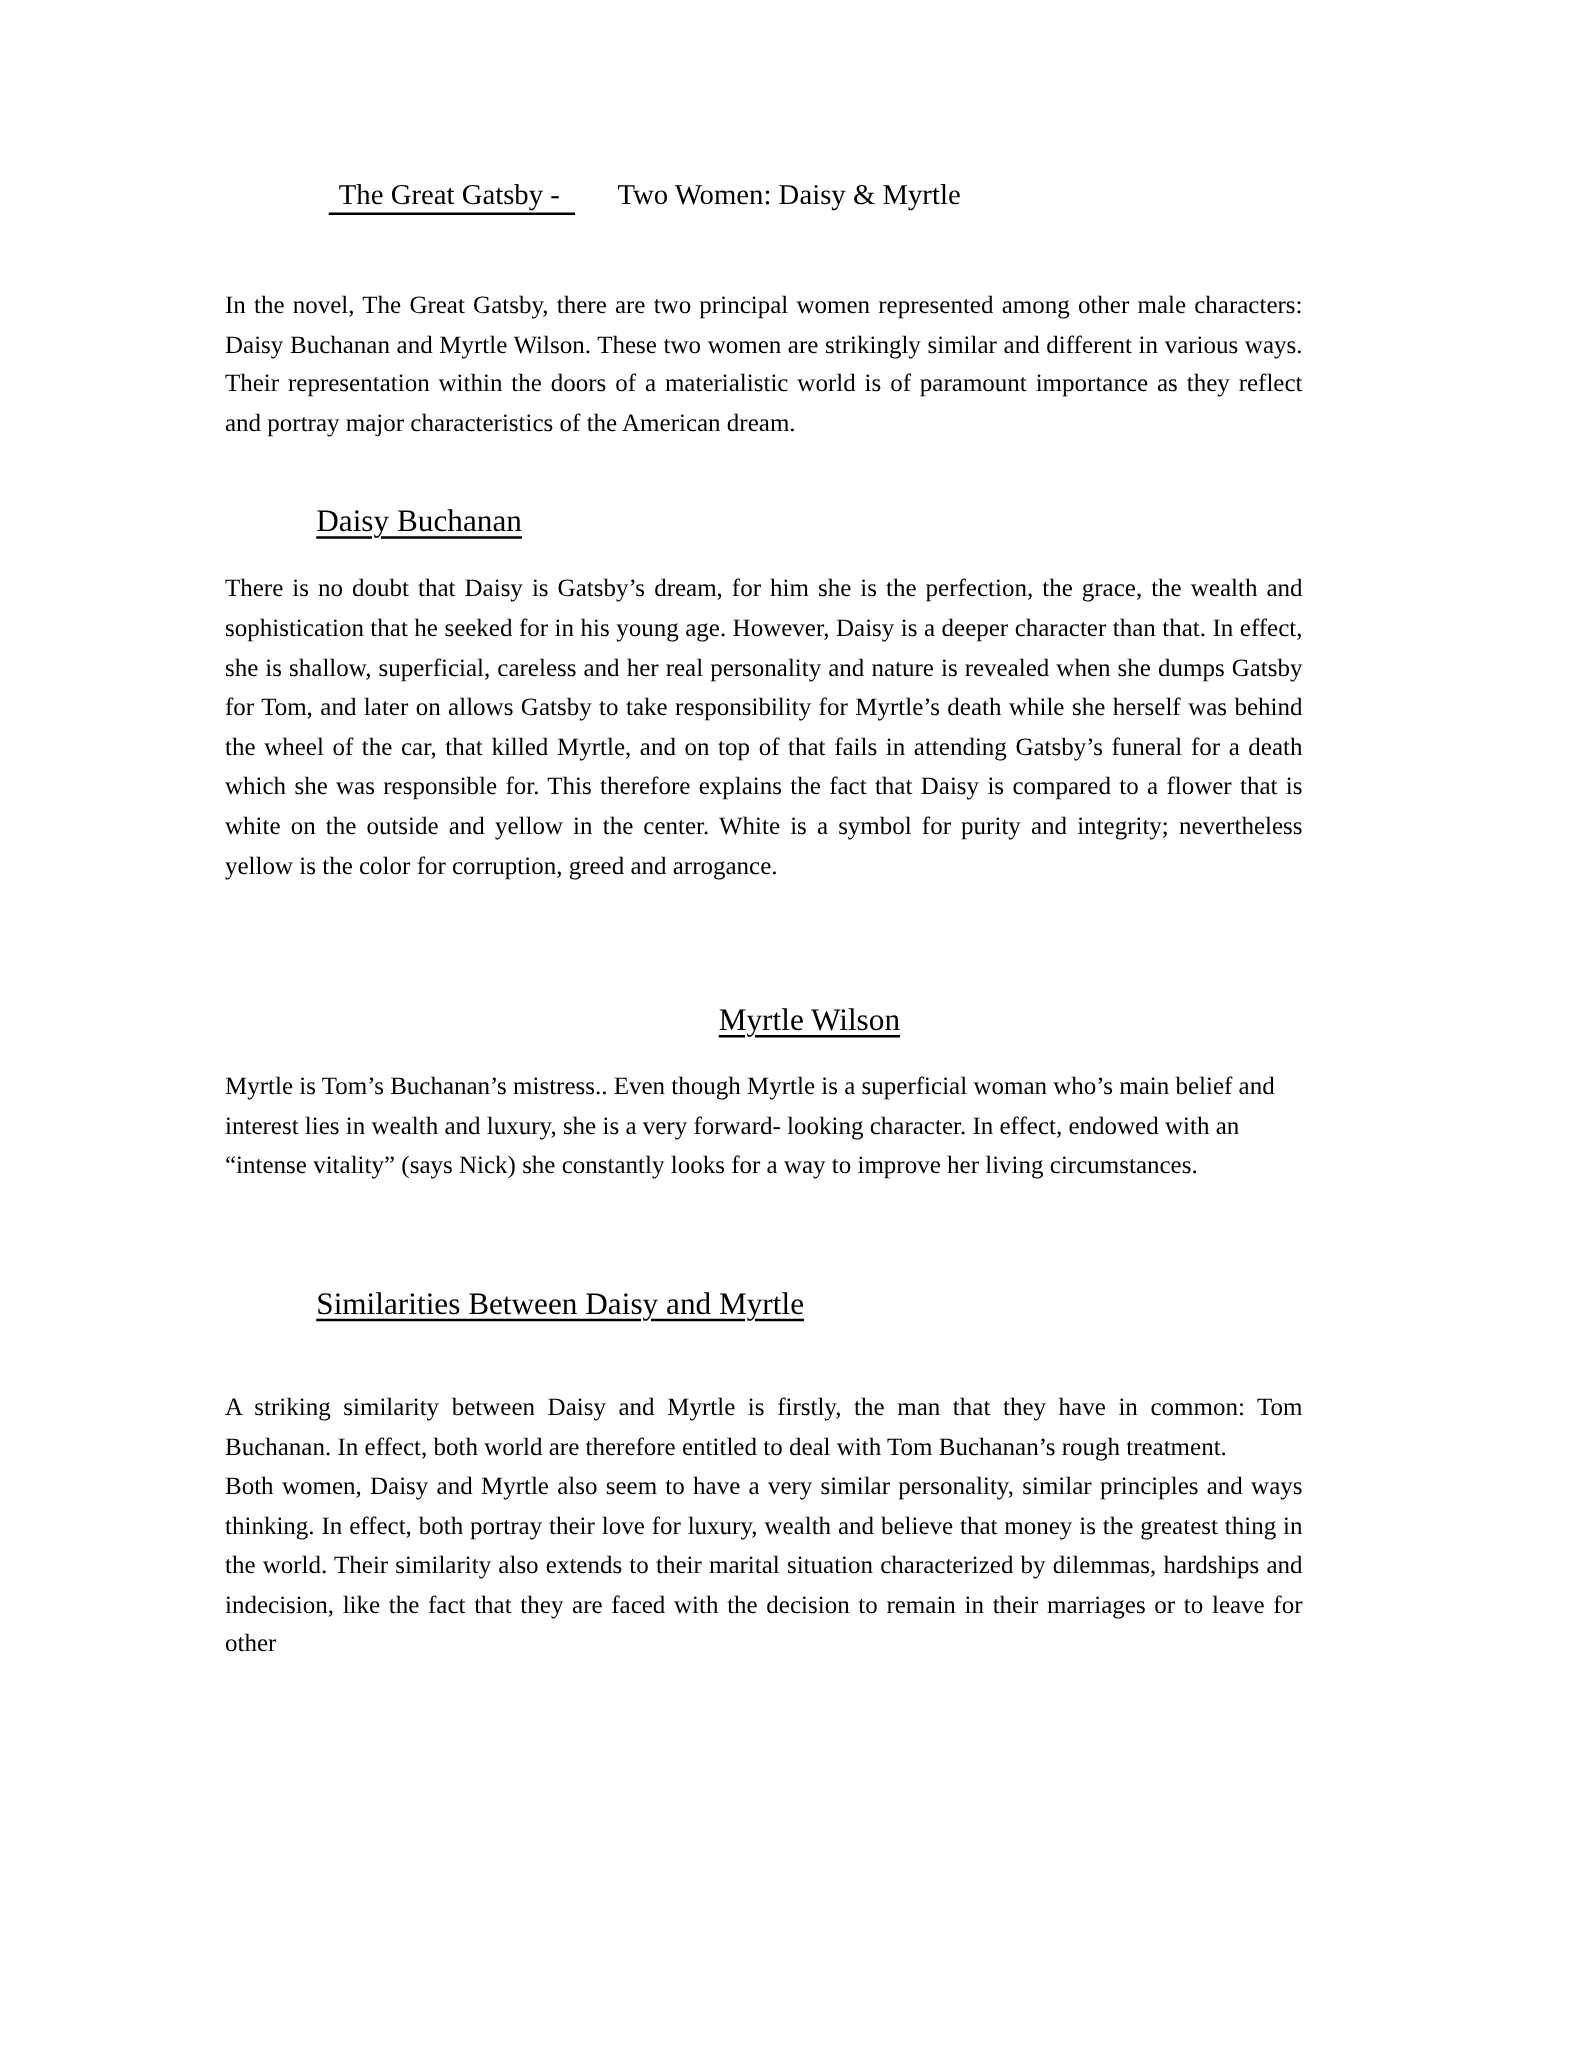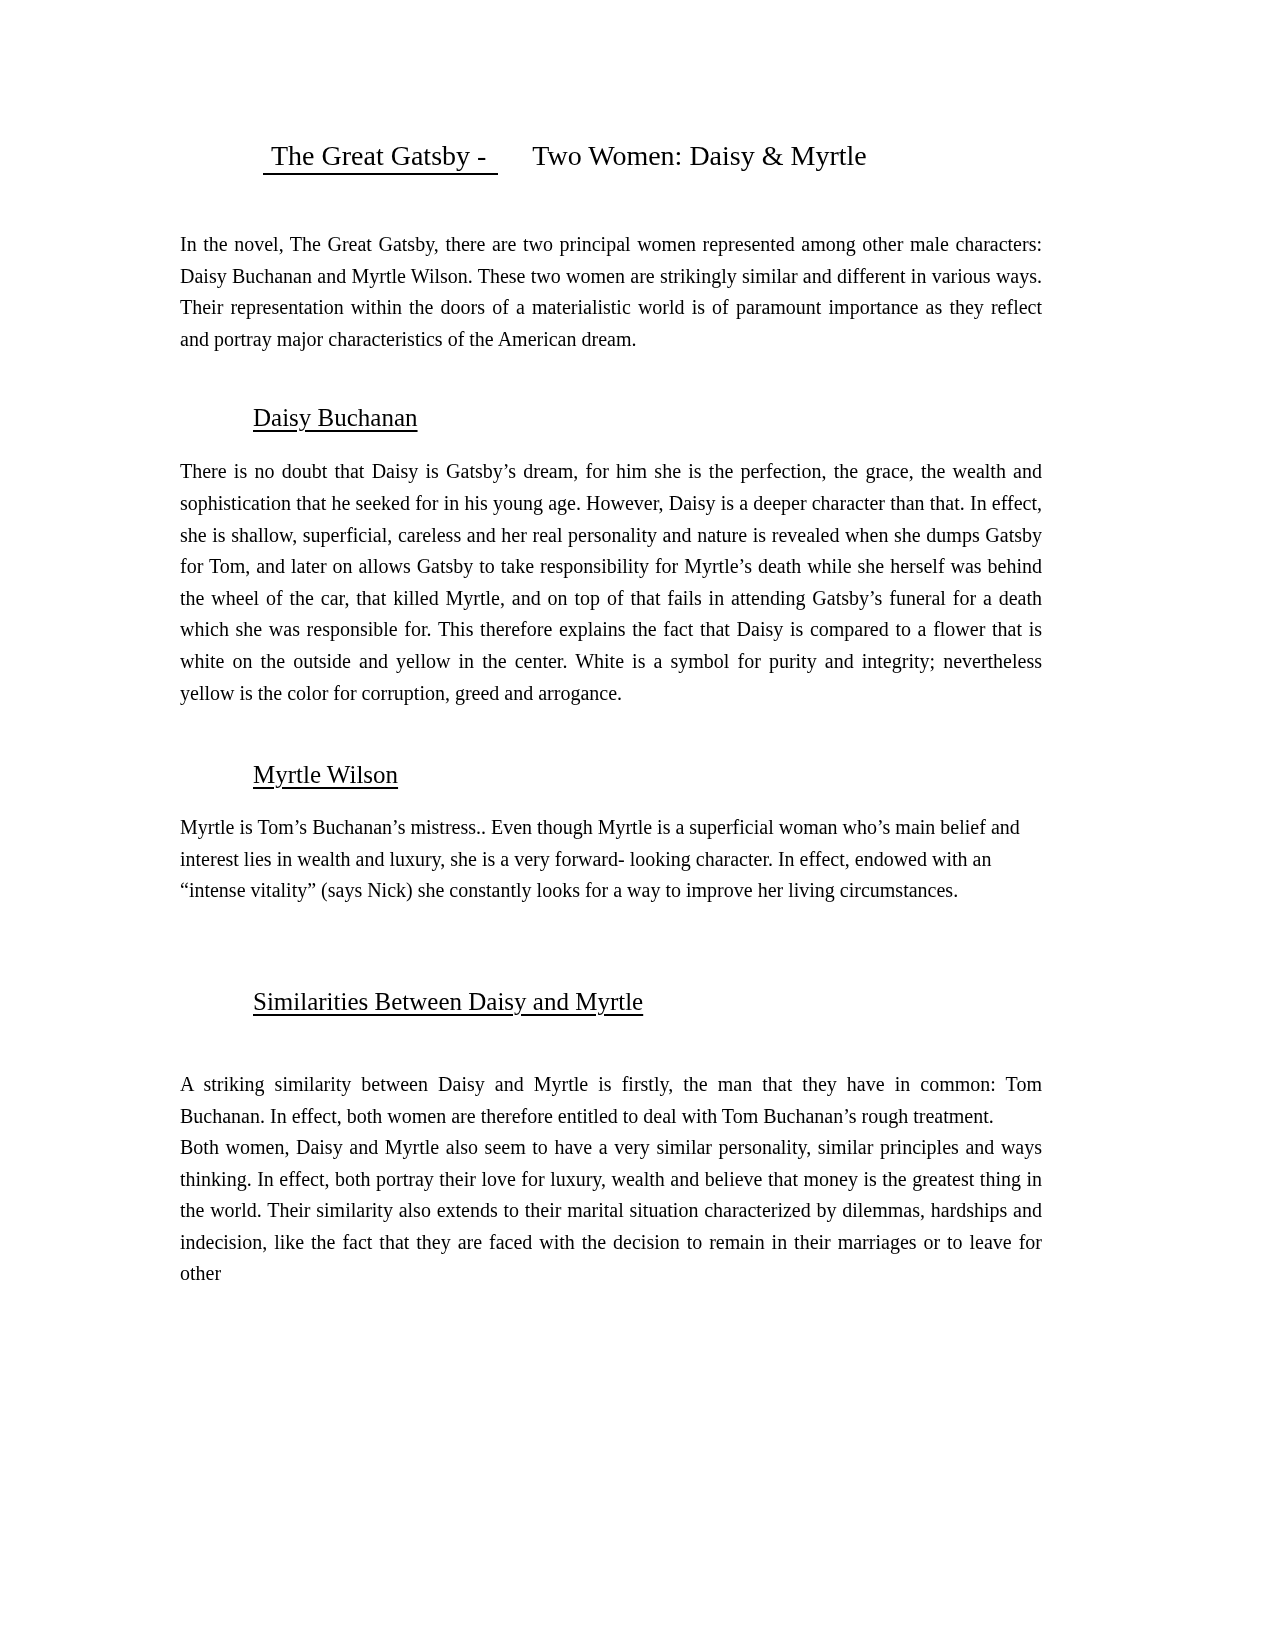--- a/index.html
+++ b/index.html
@@ -15,21 +15,21 @@
     overflow: hidden;
   }
   .page {
     box-sizing: border-box;
     width: 1275px;
     height: 1650px;
     padding: 140px 233px 0 180px;
   }
   .doc-title {
     margin: 0 0 0 83px;
-    font-size: 28px;
+    font-size: 23px;
     font-weight: normal;
     line-height: 32px;
     white-space: nowrap;
   }
   .title-underlined {
     border-bottom: 2px solid currentColor;
     padding: 0 12px 2px 8px;
   }
   .title-rest {
     margin-left: 34px;
@@ -52,21 +52,21 @@
   .para.align-left {
     text-align: left;
     font-family: Liberation Serif, serif;
   }
   .para.justify-last {
     text-align-last: justify;
   }
   .mt-intro      { margin-top: 57px; }
   .mt-h-daisy    { margin-top: 47px; }
   .mt-p-daisy    { margin-top: 22px; }
-  .mt-h-myrtle   { margin-top: 50px; }
+  .mt-h-myrtle   { margin-top: 92px; text-align: center; }
   .mt-p-myrtle   { margin-top: 21px; }
   .mt-h-similar  { margin-top: 79px; }
   .mt-p-similar  { margin-top: 51px; }
   .mt-none       { margin-top: 0; }
 </style>
 </head>
 <body>
 
 <div class="page">
 
@@ -79,17 +79,17 @@
   <h2 class="heading mt-h-daisy">Daisy Buchanan</h2>
 
   <p class="para mt-p-daisy">There is no doubt that Daisy is Gatsby’s dream, for him she is the perfection, the grace, the wealth and sophistication that he seeked for in his young age. However, Daisy is a deeper character than that. In effect, she is shallow, superficial, careless and her real personality and nature is revealed when she dumps Gatsby for Tom, and later on allows Gatsby to take responsibility for Myrtle’s death while she herself was behind the wheel of the car, that killed Myrtle, and on top of that fails in attending Gatsby’s funeral for a death which she was responsible for. This therefore explains the fact that Daisy is compared to a flower that is white on the outside and yellow in the center. White is a symbol for purity and integrity; nevertheless yellow is the color for corruption, greed and arrogance.</p>
 
   <h2 class="heading mt-h-myrtle">Myrtle Wilson</h2>
 
   <p class="para align-left mt-p-myrtle">Myrtle is Tom’s Buchanan’s mistress.. Even though Myrtle  is a superficial woman who’s main belief and interest lies in wealth and luxury, she is a very forward- looking character. In effect, endowed with an “intense vitality” (says Nick) she constantly looks for a way to improve her living circumstances.</p>
 
   <h2 class="heading mt-h-similar">Similarities Between Daisy and Myrtle</h2>
 
-  <p class="para mt-p-similar">A striking similarity between Daisy and Myrtle is firstly, the man that they have in common: Tom Buchanan. In effect, both women are therefore entitled to deal with Tom Buchanan’s rough treatment.</p>
+  <p class="para mt-p-similar">A striking similarity between Daisy and Myrtle is firstly, the man that they have in common: Tom Buchanan. In effect, both world are therefore entitled to deal with Tom Buchanan’s rough treatment.</p>
 
   <p class="para justify-last mt-none">Both women, Daisy and Myrtle also seem to have a very similar personality, similar principles and ways thinking. In effect, both portray their love for luxury, wealth and believe that money is the greatest thing in the world.  Their similarity also extends to their marital situation characterized by dilemmas, hardships and indecision, like the fact that they are faced with the decision to remain in their marriages or to leave for other</p>
 
 </div>
 
 </body></html>

